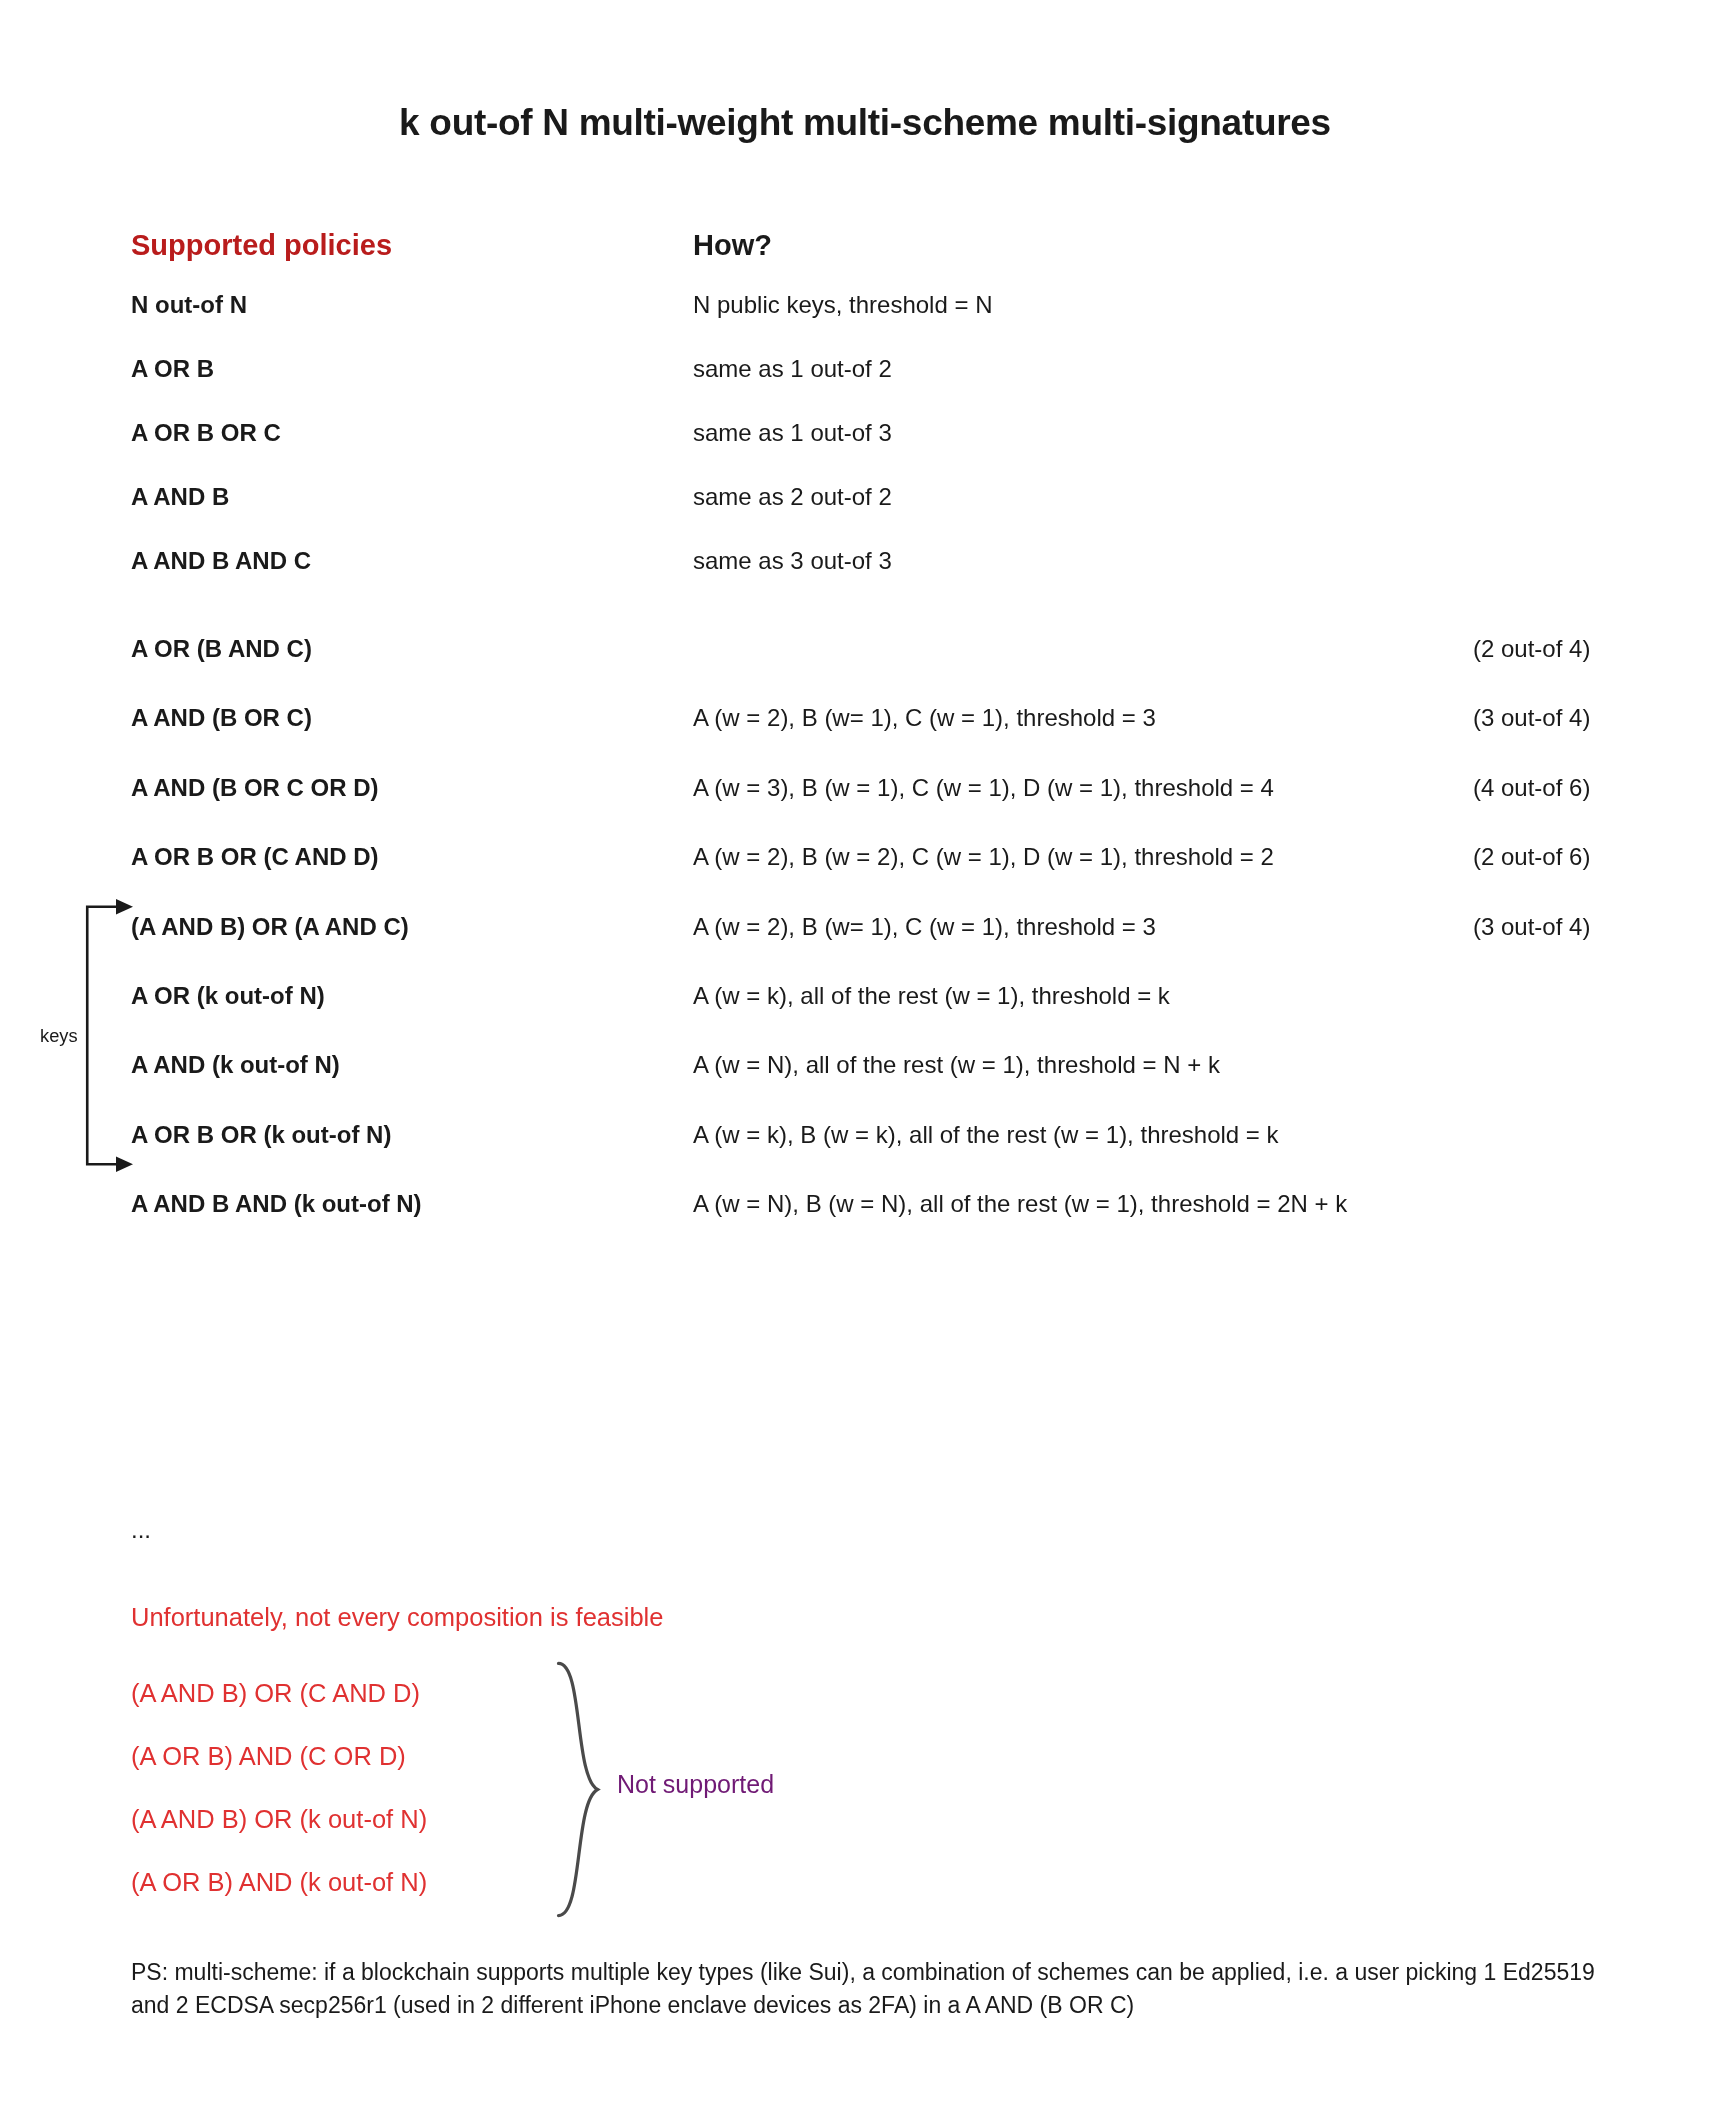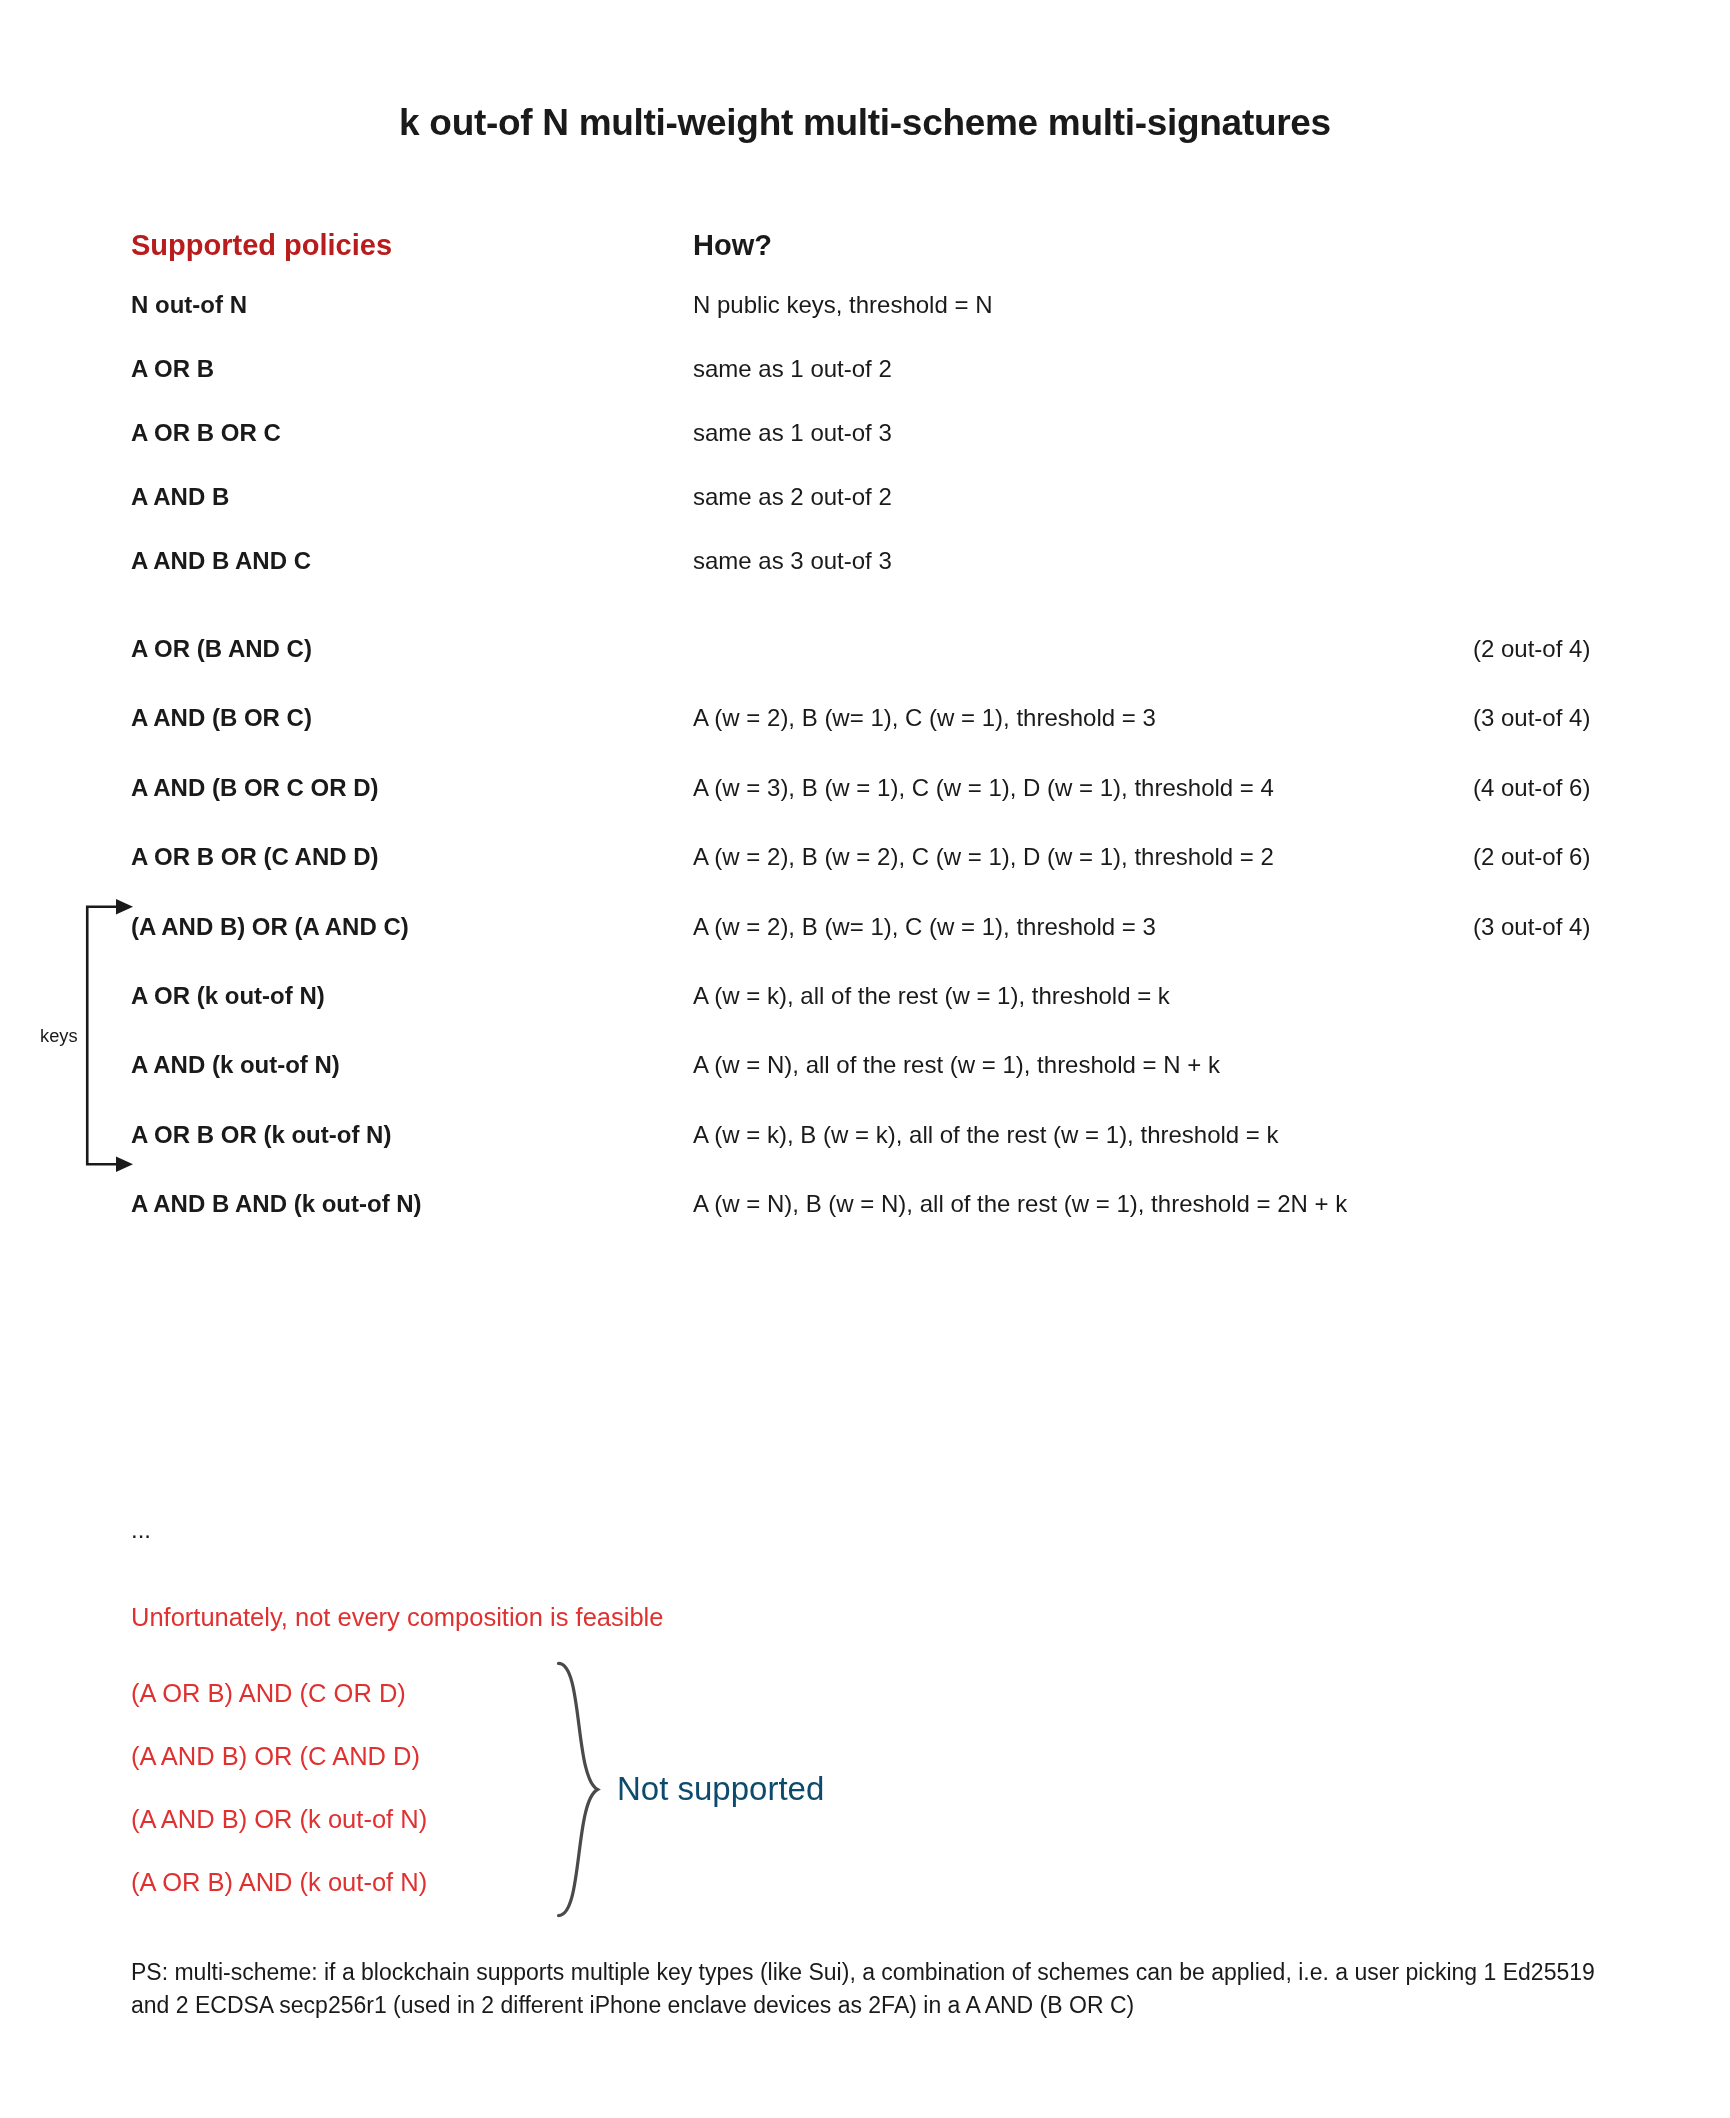--- a/index.html
+++ b/index.html
@@ -141,22 +141,22 @@
     position: absolute;
     left: 552px;
     top: 1659px;
     width: 78px;
     height: 261px;
   }
   .not-supported {
     position: absolute;
     left: 617px;
     top: 1770px;
-    font-size: 33px;
-    color: #0c4a6e;
+    font-size: 25px;
+    color: #701a75;
     white-space: nowrap;
   }
 
   
   .ps {
     position: absolute;
     left: 131px;
     top: 1956px;
     width: 1496px;
     font-size: 23px;
@@ -295,22 +295,22 @@
       <div class="paren"></div>
     </div>
 
   </div>
 
   <div class="ellipsis">...</div>
 
   <div class="red-note">Unfortunately, not every composition is feasible</div>
 
   <div class="red-list">
+    <div class="red-item">(A AND B) OR (C AND D)</div>
     <div class="red-item">(A OR B) AND (C OR D)</div>
-    <div class="red-item">(A AND B) OR (C AND D)</div>
     <div class="red-item">(A AND B) OR (k out-of N)</div>
     <div class="red-item">(A OR B) AND (k out-of N)</div>
   </div>
 
   <svg class="brace" viewBox="0 0 120 400" xmlns="http://www.w3.org/2000/svg">
     <path d="M 10 6 C 48 6 34 180 70 200 C 34 220 48 394 10 394" fill="none" stroke="#4a4a4a" stroke-width="5" stroke-linecap="round"></path>
   </svg>
 
   <div class="not-supported">Not supported</div>
 

